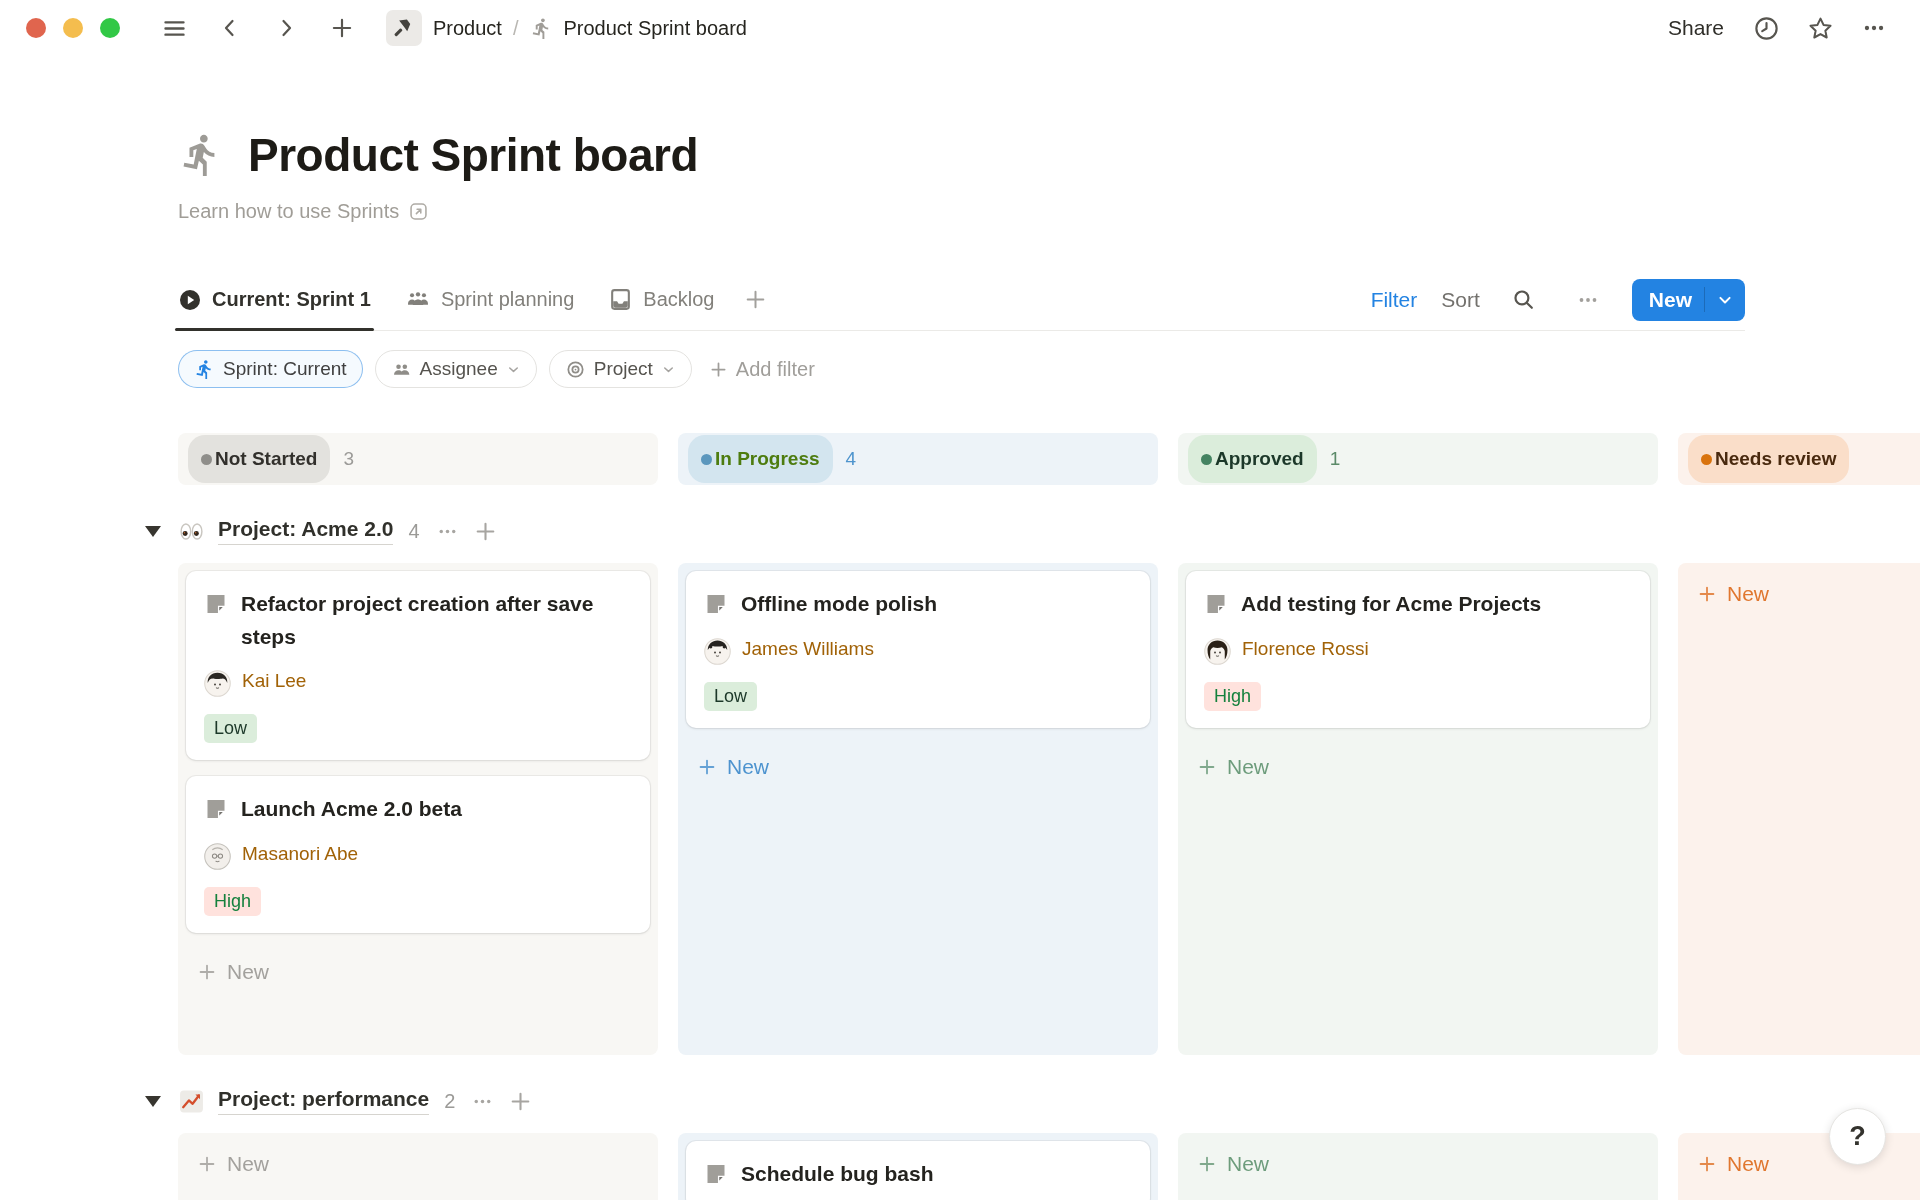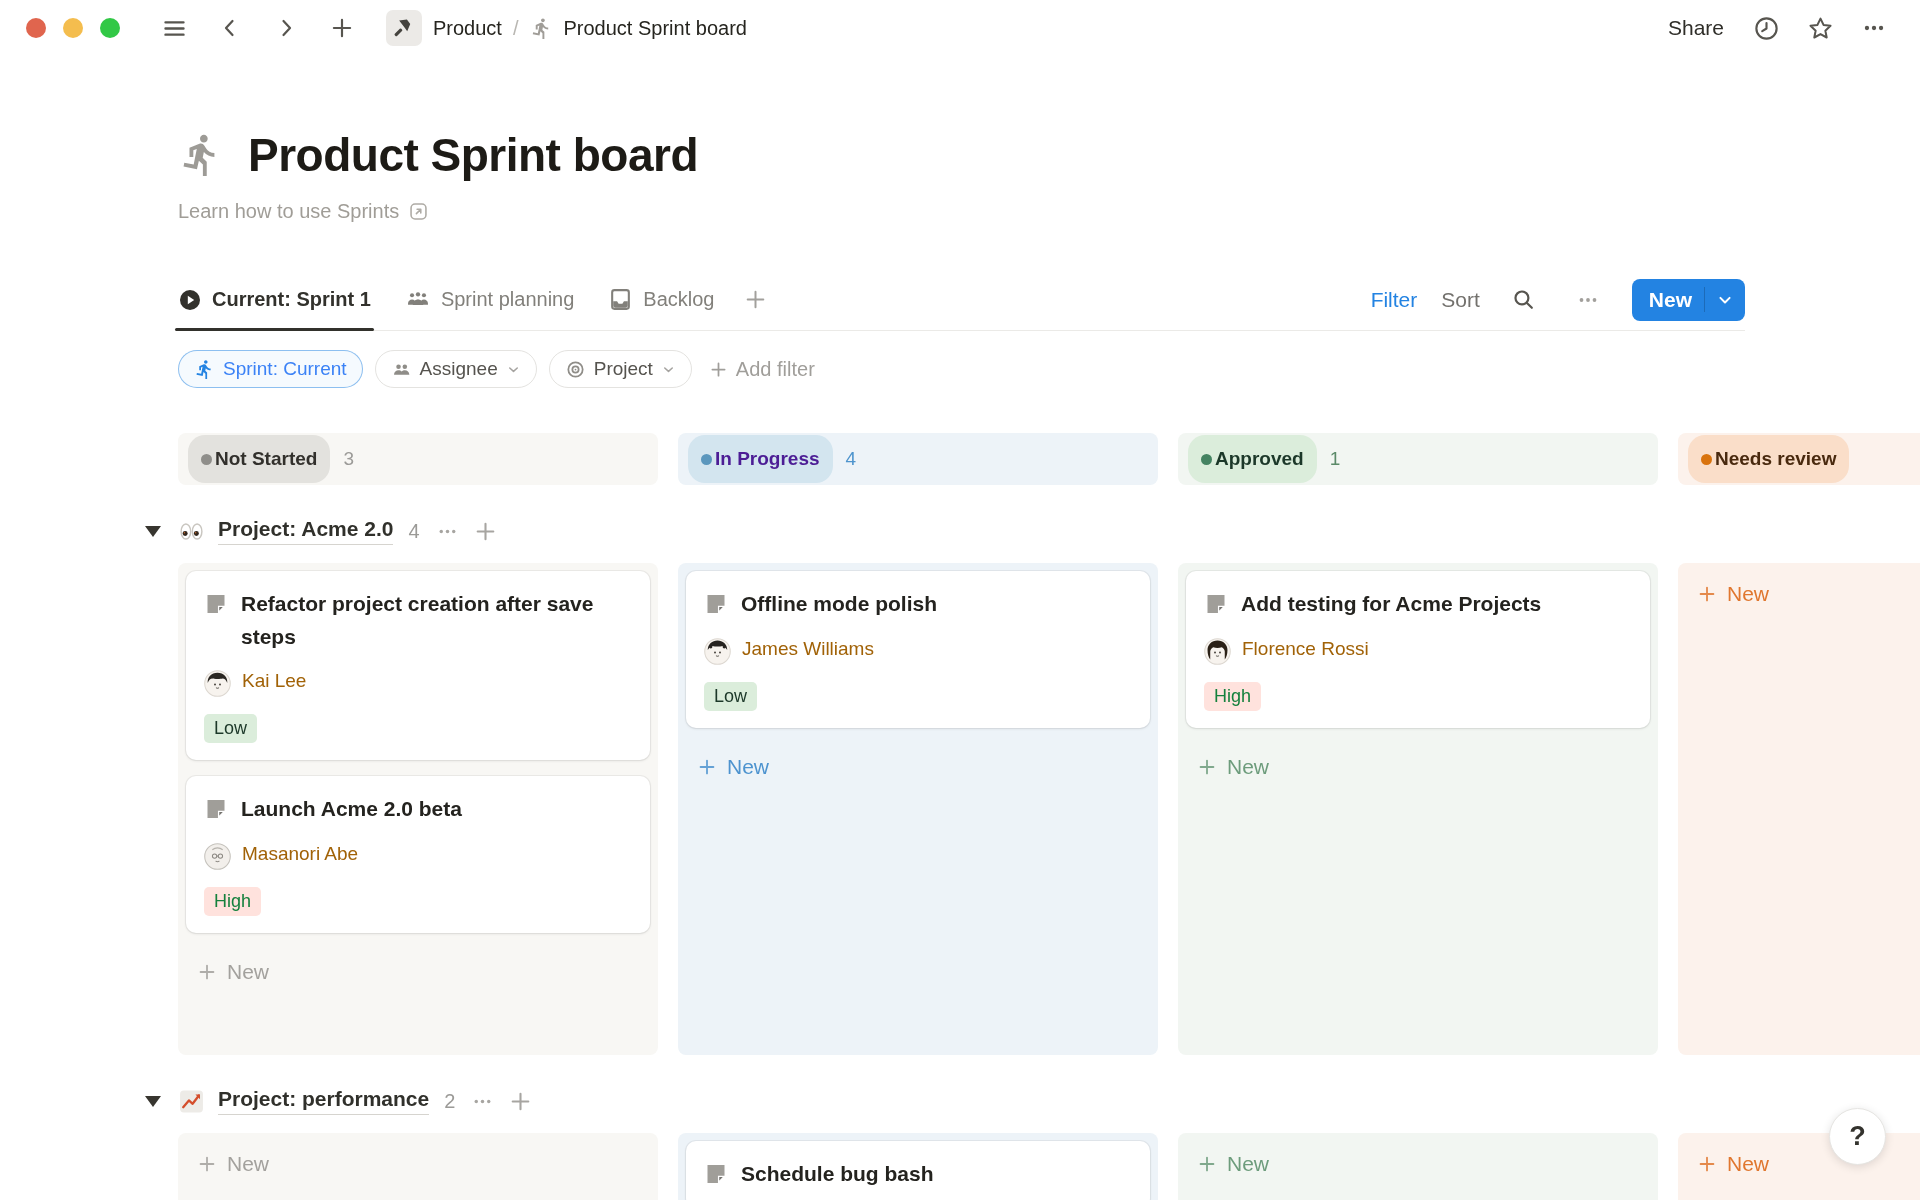--- a/index.html
+++ b/index.html
@@ -44,38 +44,38 @@
   .new-btn{display:flex;align-items:center;height:42px;background:#2383e2;color:#fff;border:none;border-radius:8px;cursor:pointer;font-family:inherit}
   .new-btn .lbl{font-size:21px;font-weight:700;padding:0 12px 0 17px}
   .new-btn .div{width:1px;height:25px;background:rgba(0,0,0,.18)}
   .new-btn .chev{padding:0 10px;display:flex}
 
   
   .filter-row{display:flex;align-items:center;gap:12px;height:44px;margin:16px 175px 0 178px}
   .fpill{display:flex;align-items:center;gap:8px;height:38px;padding:0 15px;border:1px solid #e4e3e0;border-radius:19px;font-size:19px;color:#55534e;background:#fff;cursor:pointer}
   .fpill .picon{color:#8f8d88}
   .fpill .chev{color:#a5a3a0}
-  .fpill.sprint{color:#3b82f6;border-color:rgba(35,131,226,.5);background:#f5fafe}
+  .fpill.sprint{color:#404040;border-color:rgba(35,131,226,.5);background:#f5fafe}
   .fpill.sprint .picon{color:#2383e2}
   .add-filter{display:flex;align-items:center;gap:7px;font-size:20px;color:#a09e9a;background:none;border:none;cursor:pointer;margin-left:4px}
   .filter-right{margin-left:auto;display:flex;align-items:center;gap:16px}
   .tasks-count{font-size:20px;color:#a09e9a}
   .complete-btn{display:flex;align-items:center;gap:11px;height:42px;padding:0 16px;background:#fff;border:1px solid #e3e2df;border-radius:8px;font-size:20px;font-weight:700;color:#2c2b27;cursor:pointer;font-family:inherit}
 
   
   .board{margin-left:178px;margin-top:42px;width:2060px}
   .hdr-row,.cards-row{display:flex;gap:20px}
   .colw{width:480px;flex:none}
   .col-hdr{height:52px;border-radius:8px;display:flex;align-items:center;padding:0 10px}
   .col-hdr.c-gray{background:#f8f7f4}.col-hdr.c-blue{background:#edf3f8}
   .col-hdr.c-green{background:#f2f6f2}.col-hdr.c-orange{background:#fcf2ec}
   .status-pill{display:flex;align-items:center;gap:3px;height:48px;padding:0 13px;border-radius:17px;font-size:19px;font-weight:600;cursor:pointer}
   .status-pill .dot{width:11px;height:11px;border-radius:50%}
   .p-gray{background:#e3e2de;color:#32302c}.p-gray .dot{background:#8f8e8a}
-  .p-blue{background:#d3e5ef;color:#4c1d95}.p-blue .dot{background:#5b97bd}
+  .p-blue{background:#d3e5ef;color:#4d7c0f}.p-blue .dot{background:#5b97bd}
   .p-green{background:#dbeddb;color:#1c3829}.p-green .dot{background:#448361}
   .p-orange{background:#fadec9;color:#49290e}.p-orange .dot{background:#d9730d}
   .col-count{margin-left:13px;font-size:19px}
   .n-gray{color:#9c9b98}.n-blue{color:#4e94cd}.n-green{color:#5b8a68}.n-orange{color:#c4713a}
 
   .group-hdr{display:flex;align-items:center;margin:22px 0 8px -33px;height:48px}
   .tri{width:0;height:0;border-left:8px solid transparent;border-right:8px solid transparent;border-top:11px solid #37352f;margin-right:17px;cursor:pointer}
   .group-emoji{margin-right:13px}
   .group-title{font-size:21px;font-weight:700;color:#30302b;border-bottom:1.5px solid #d6d4cf;padding-bottom:3px;cursor:pointer}
   .group-count{font-size:20px;color:#9b9a97;margin-left:15px}

